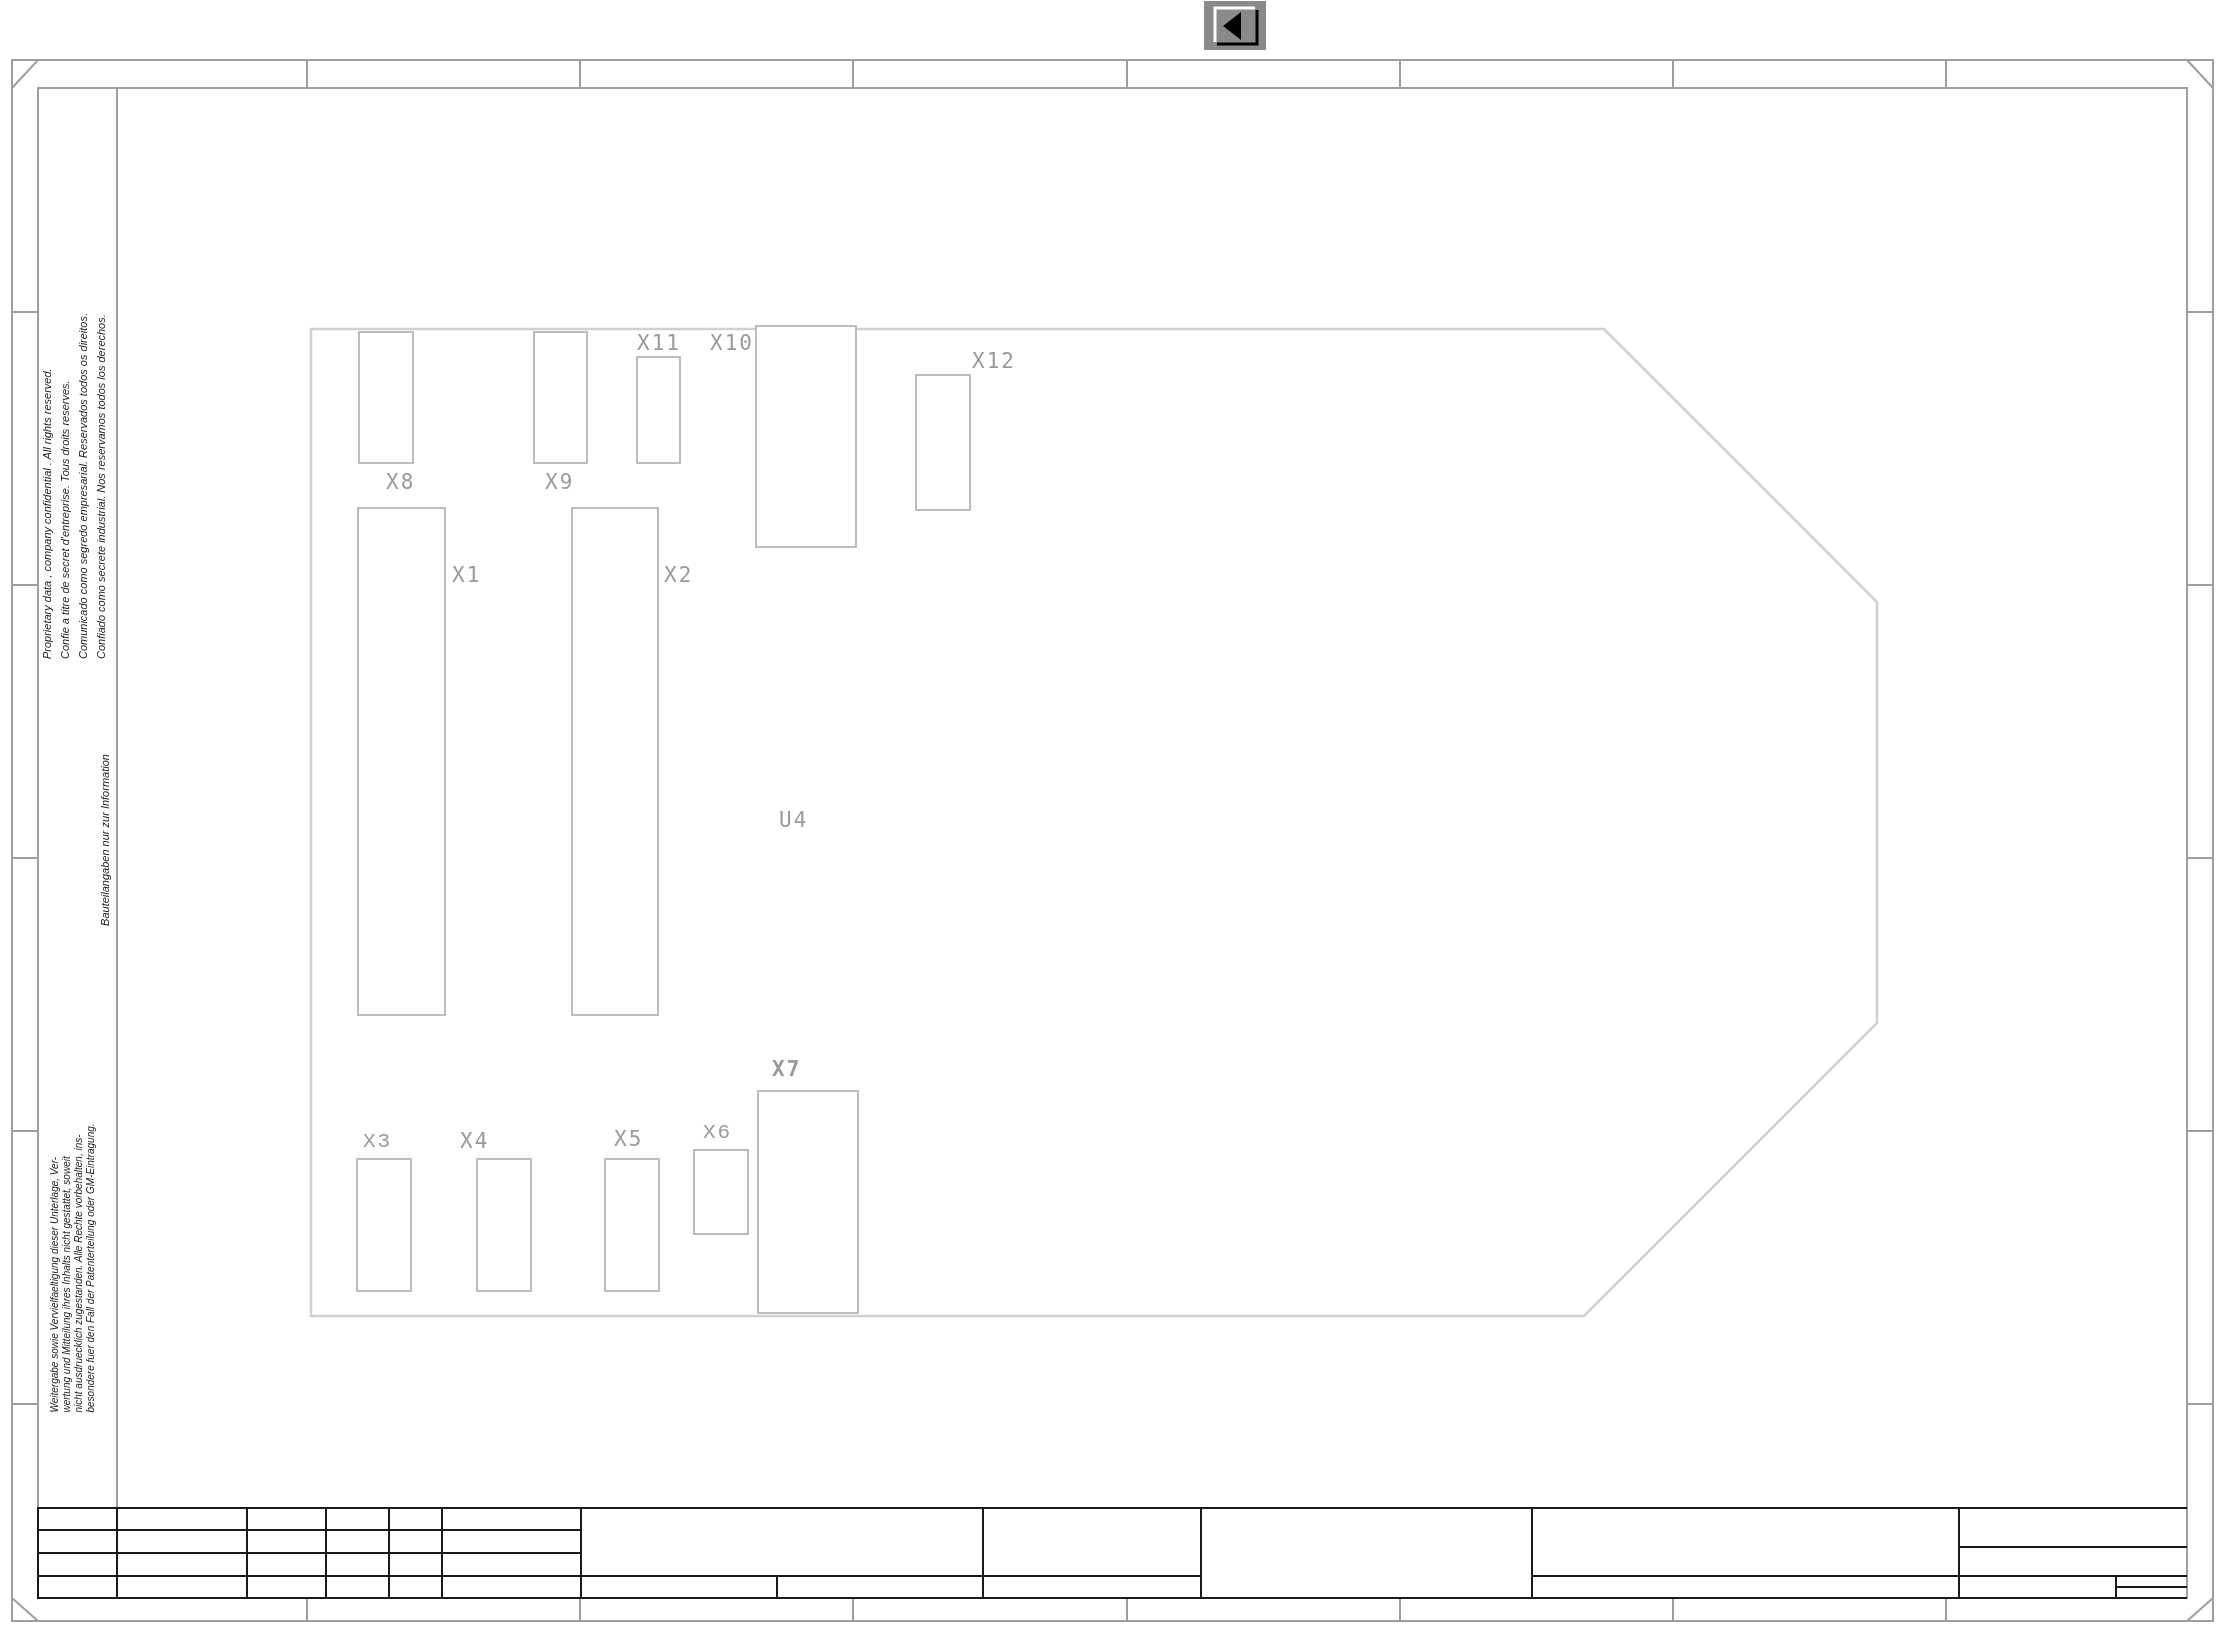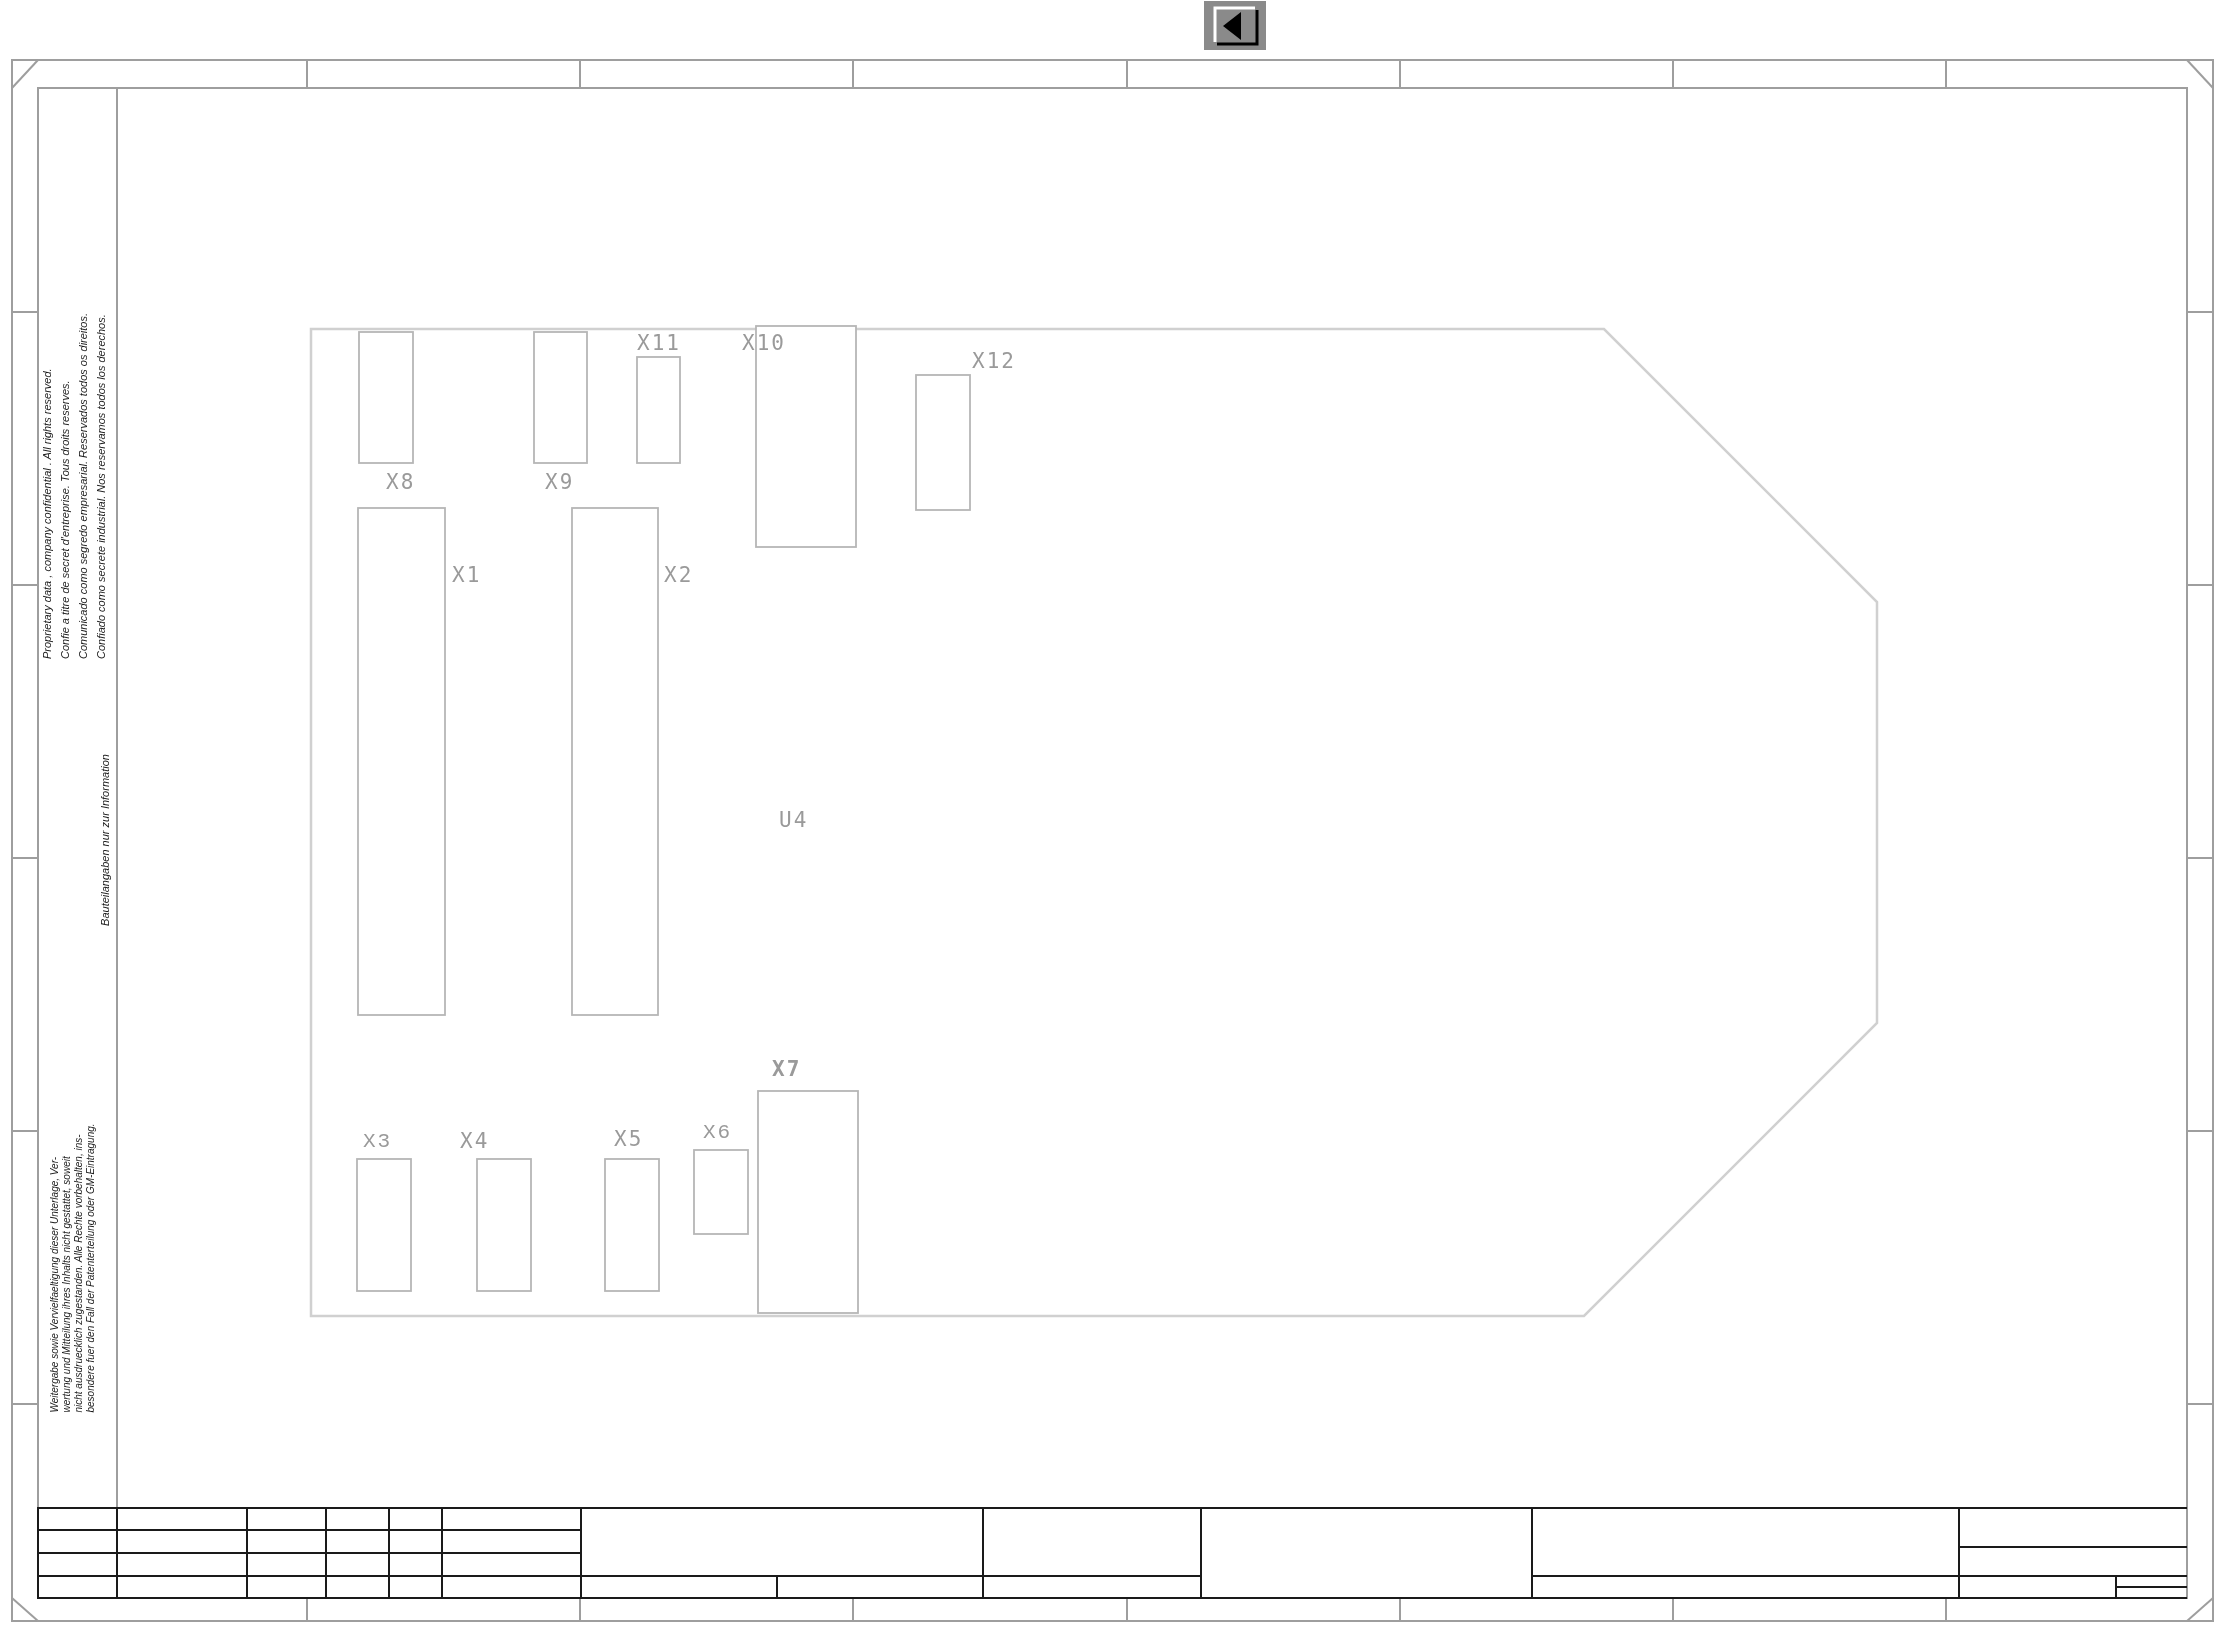--- a/index.html
+++ b/index.html
@@ -126,21 +126,21 @@
       <rect x="477" y="1159" width="54" height="132"></rect>
       <rect x="605" y="1159" width="54" height="132"></rect>
       <rect x="694" y="1150" width="54" height="84"></rect>
       <rect x="758" y="1091" width="100" height="222"></rect>
     </g>
   </svg>
 
   <div class="clabel" style="left:386px;top:472px;">X8</div>
   <div class="clabel" style="left:545px;top:472px;">X9</div>
   <div class="clabel" style="left:637px;top:333px;">X11</div>
-  <div class="clabel" style="left:710px;top:333px;margin-left:32px;">X10</div>
+  <div class="clabel" style="left:710px;top:333px;">X10</div>
   <div class="clabel" style="left:972px;top:351px;">X12</div>
   <div class="clabel" style="left:452px;top:565px;">X1</div>
   <div class="clabel" style="left:664px;top:565px;">X2</div>
   <div class="clabel" style="left:779px;top:810px;">U4</div>
   <div class="clabel" style="left:363px;top:1131px;font-family:Liberation Mono, monospace;">X3</div>
   <div class="clabel" style="left:460px;top:1131px;">X4</div>
   <div class="clabel" style="left:614px;top:1129px;">X5</div>
   <div class="clabel" style="left:703px;top:1122px;font-family:Liberation Mono, monospace;">X6</div>
   <div class="clabel" style="left:772px;top:1059px;font-weight:bold;">X7</div>
 

